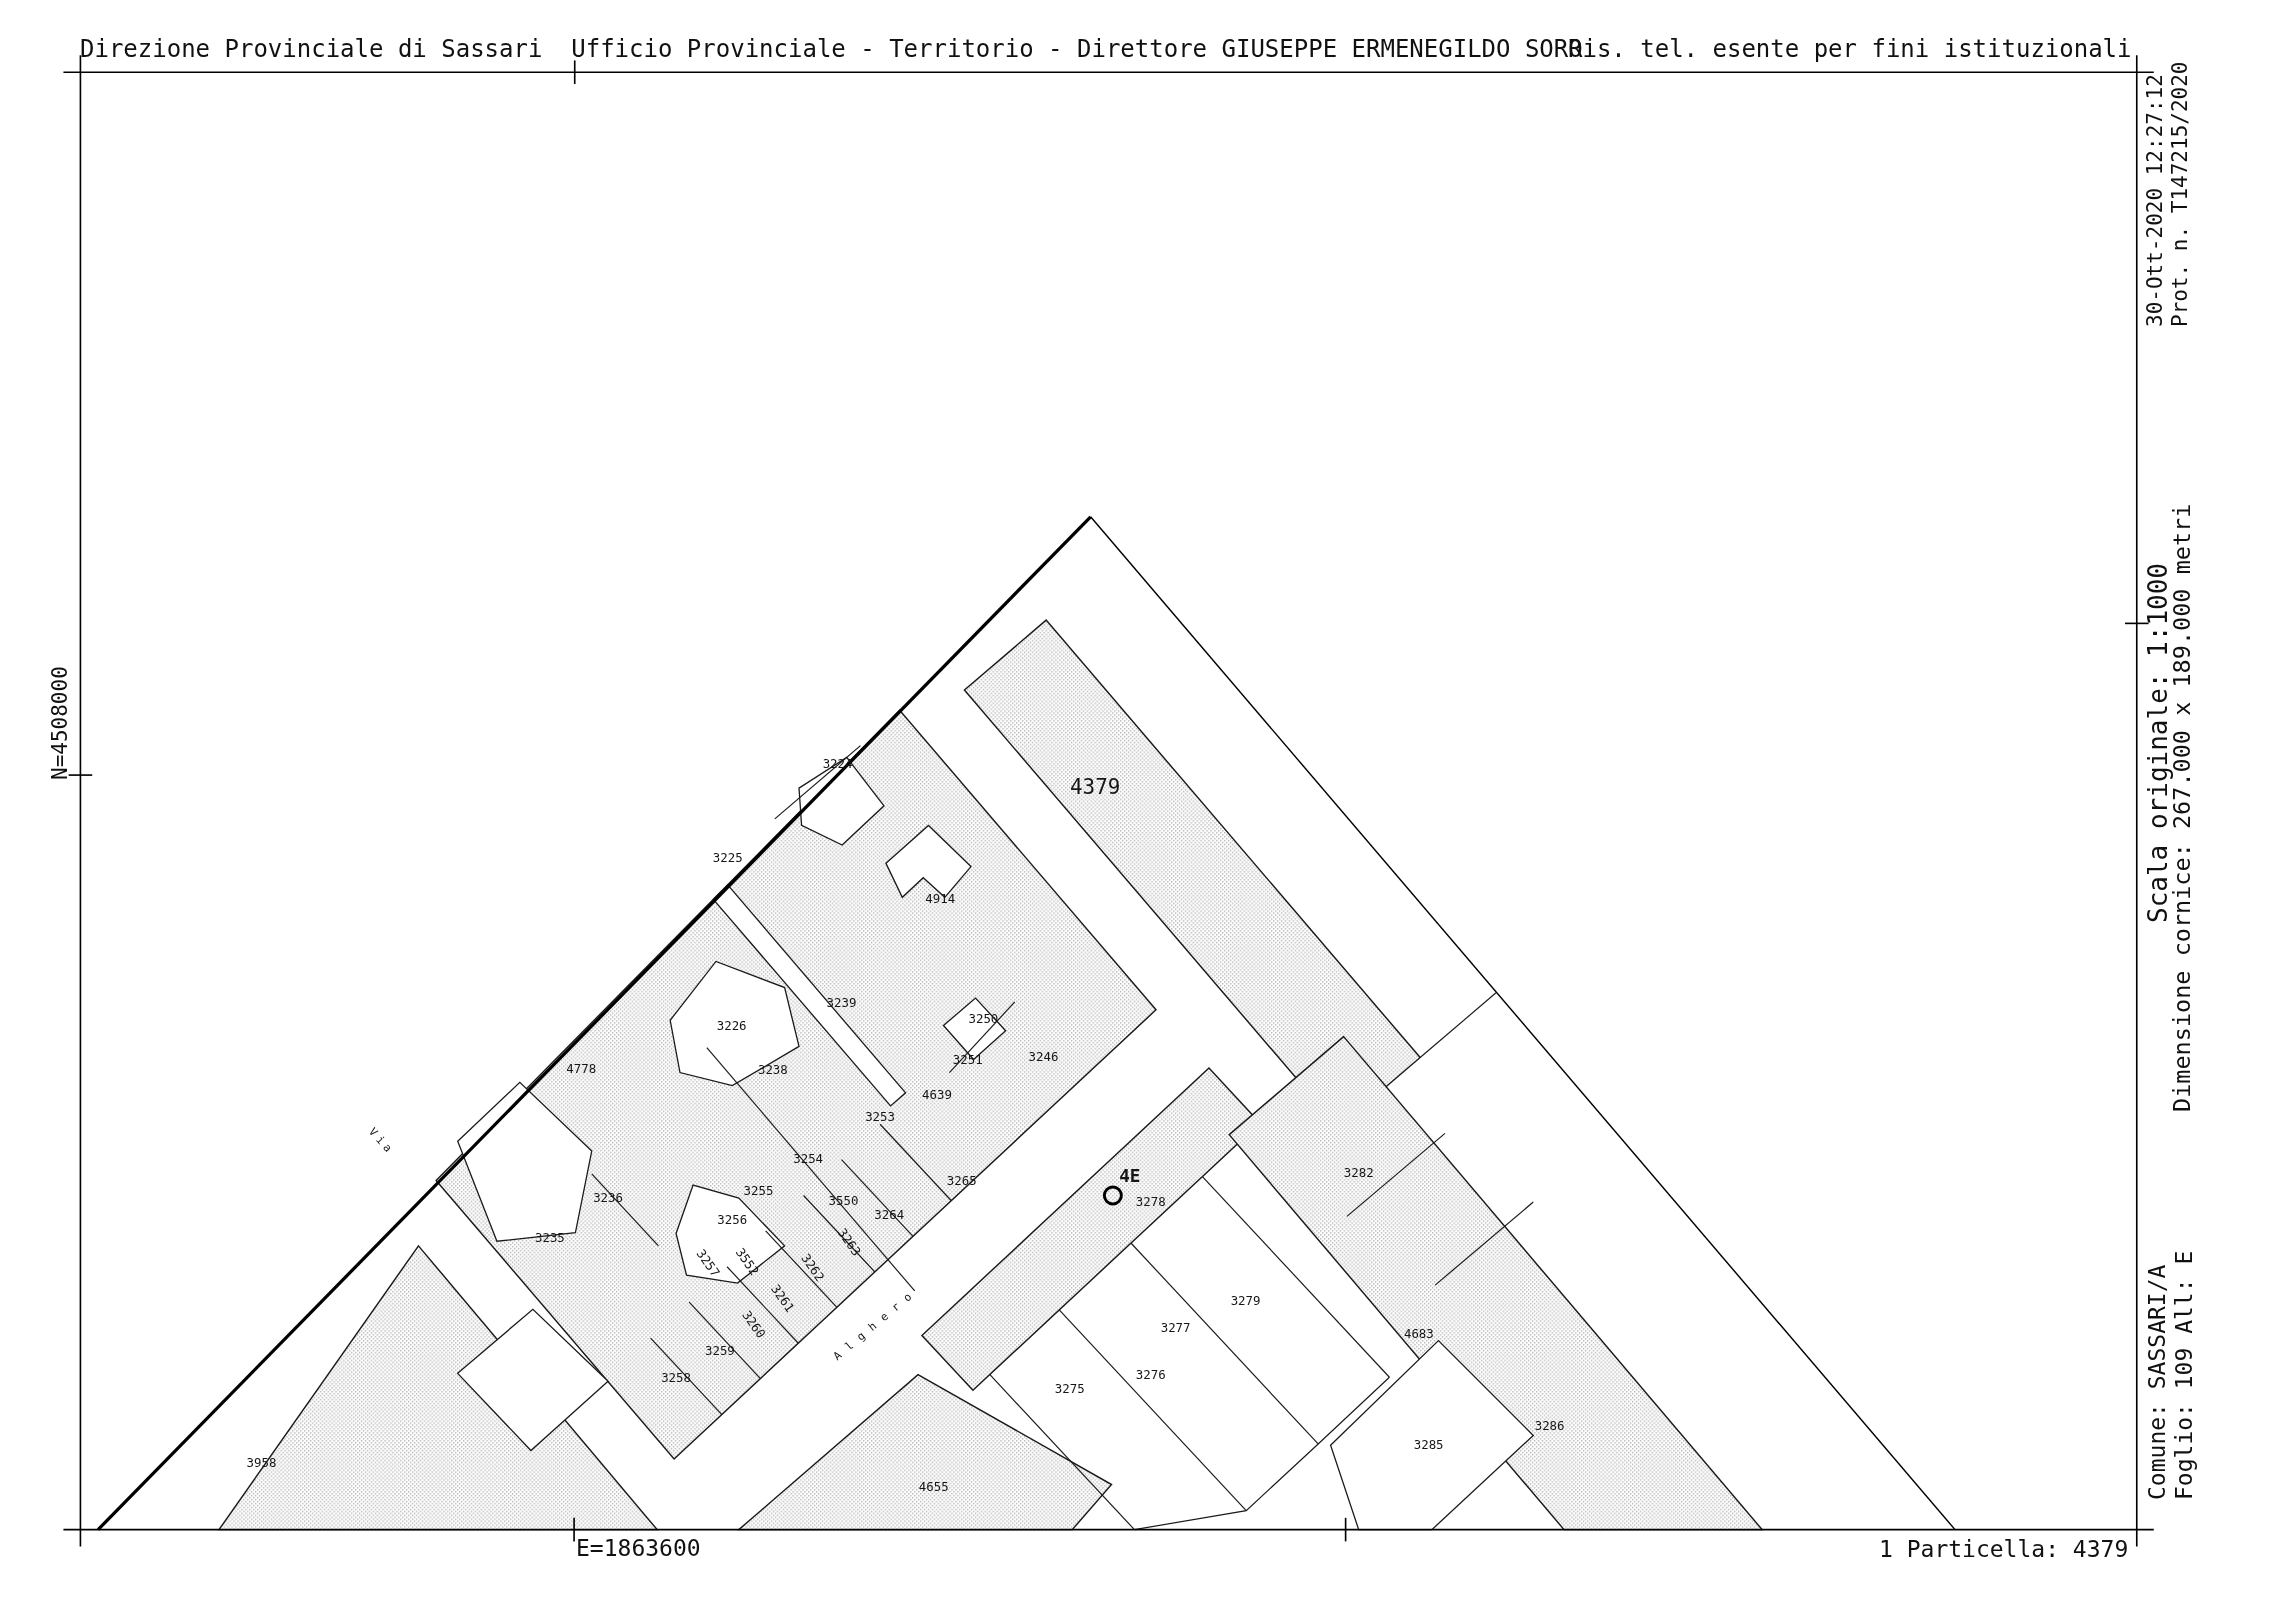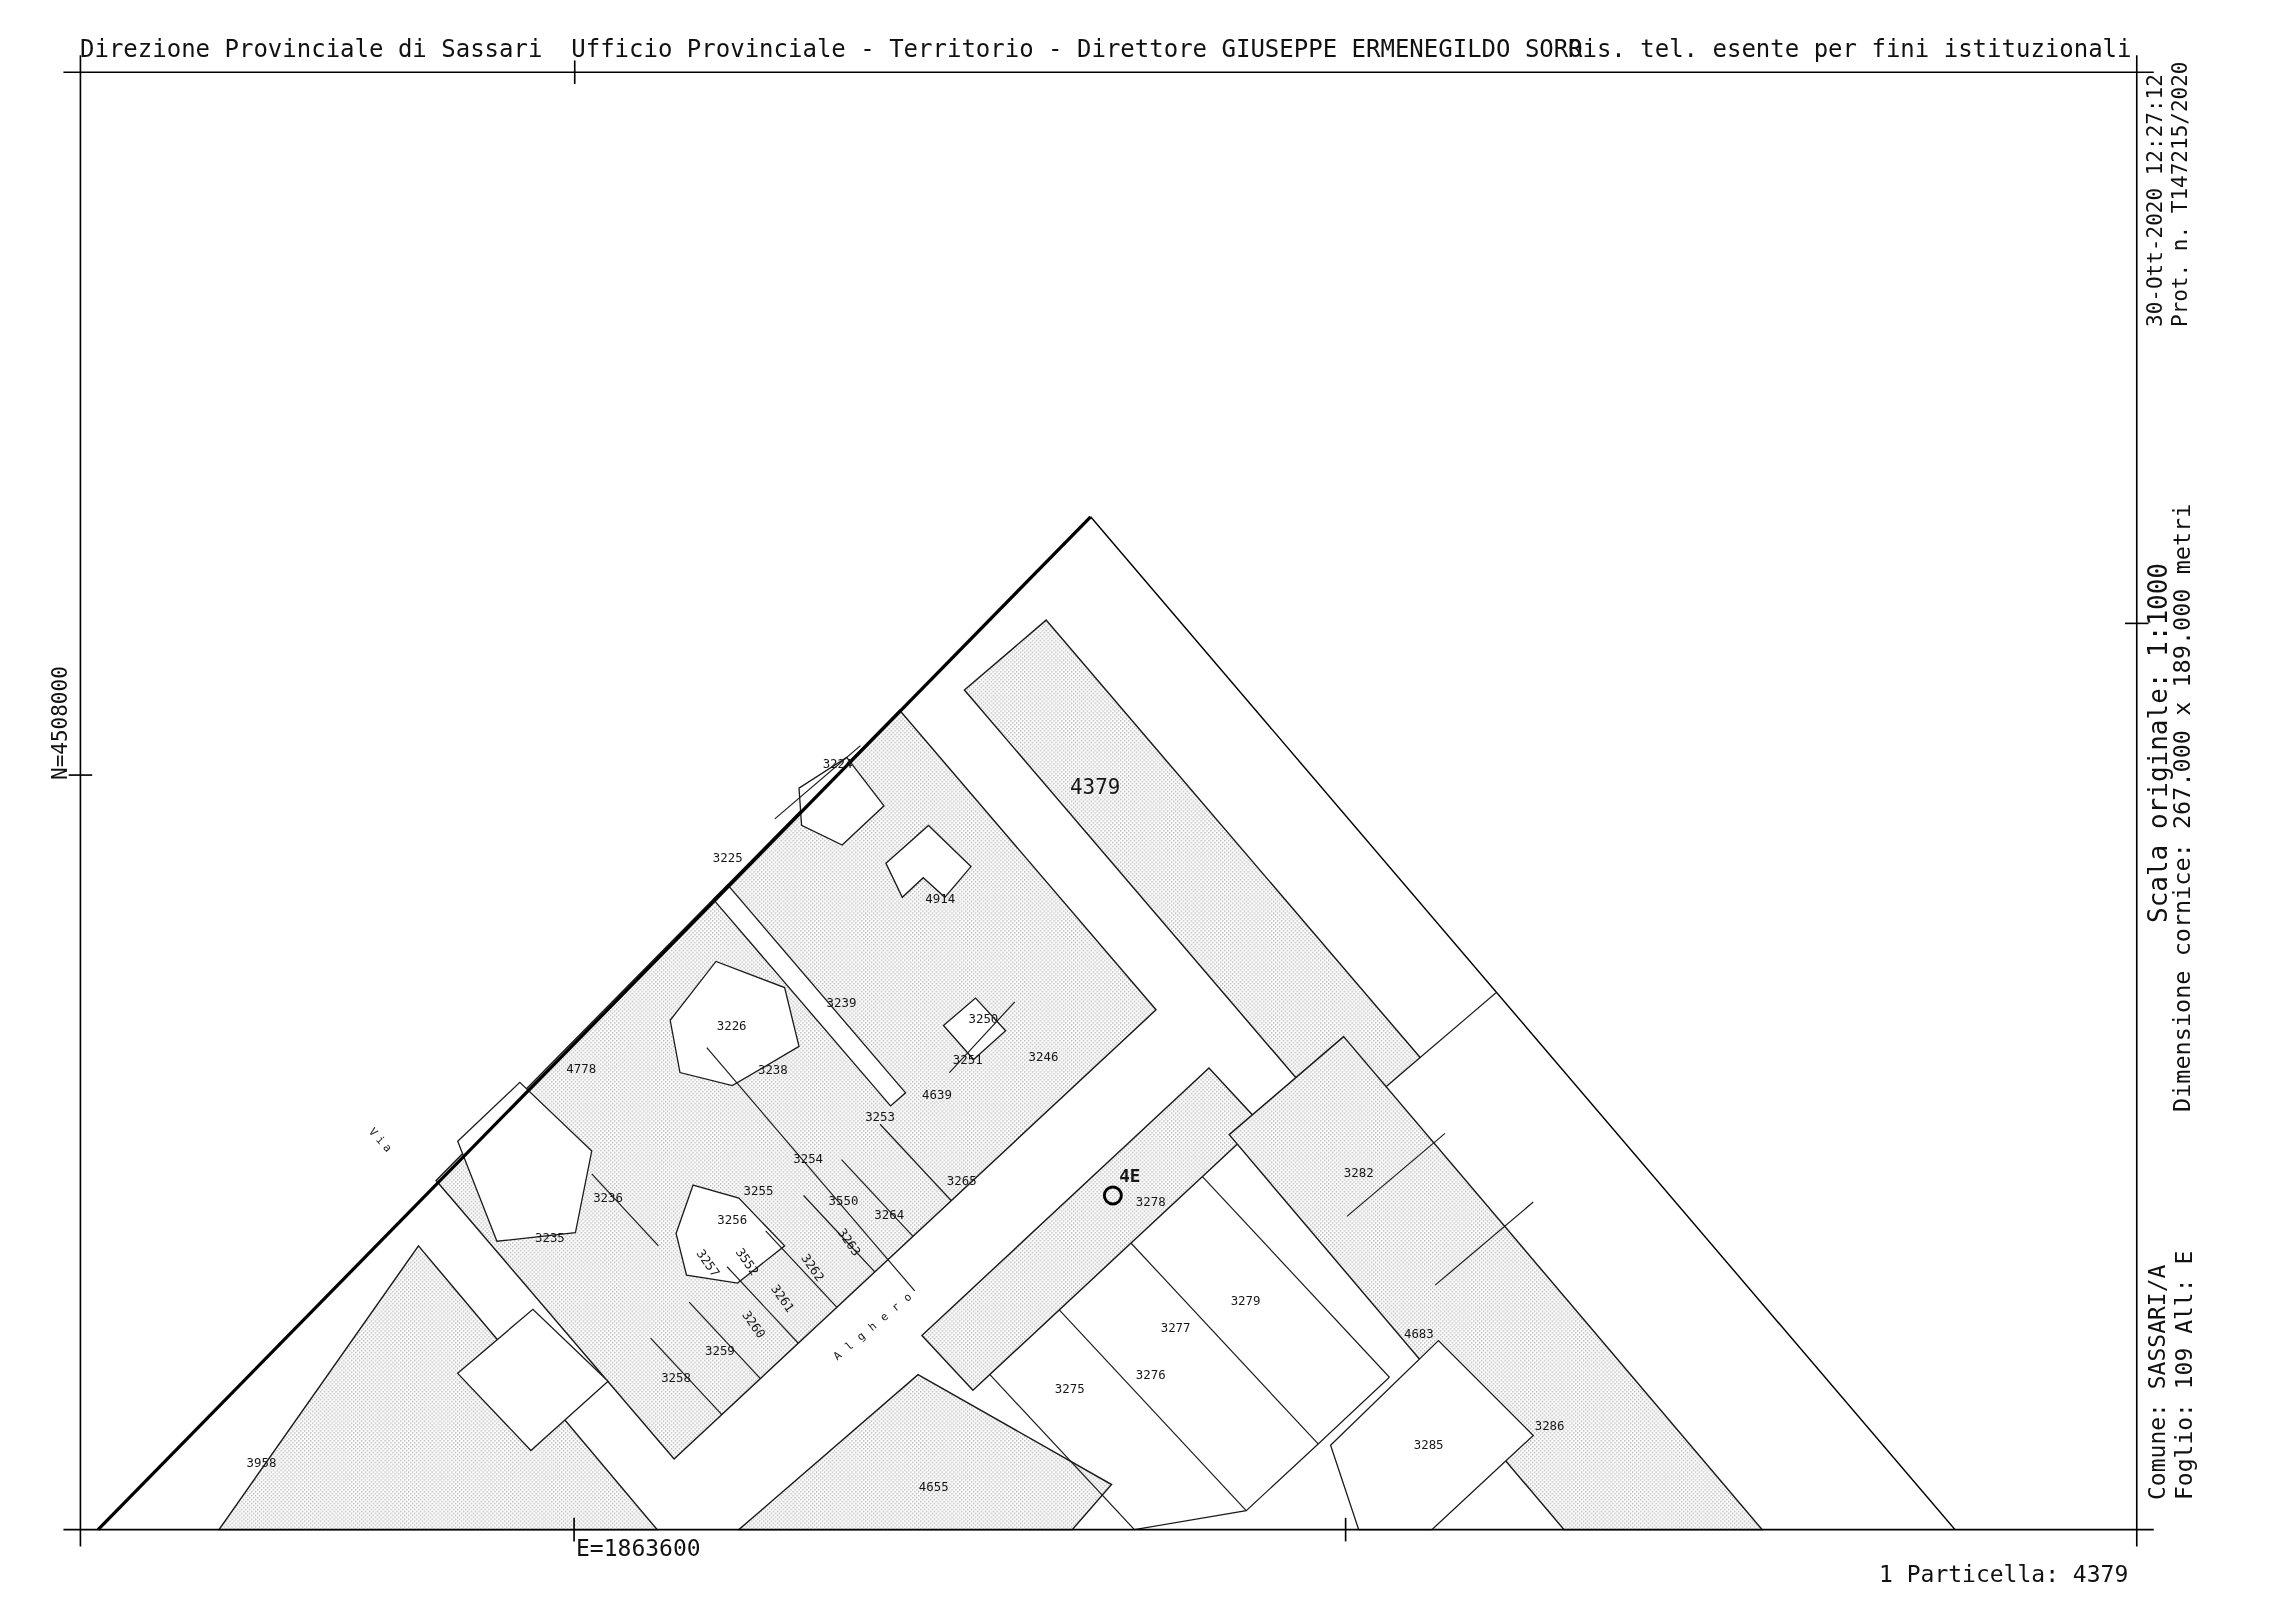--- a/index.html
+++ b/index.html
@@ -23,21 +23,21 @@
   <div class="vtext" style="left:2145px;top:327px;font-size:21px;">30-Ott-2020 12:27:12</div>
   <div class="vtext" style="left:2170px;top:327px;font-size:21px;">Prot. n. T147215/2020</div>
   <div class="vtext" style="left:2145px;top:923px;font-size:26px;">Scala originale: 1:1000</div>
   <div class="vtext" style="left:2171px;top:1112px;font-size:23.5px;">Dimensione cornice: 267.000 x 189.000 metri</div>
   <div class="vtext" style="left:2146px;top:1500px;font-size:23px;">Comune: SASSARI/A</div>
   <div class="vtext" style="left:2173px;top:1500px;font-size:23px;">Foglio: 109 All: E</div>
 
   <div class="vtext" style="left:50px;top:780px;font-size:21px;">N=4508000</div>
 
   <div class="htext" style="left:576px;top:1535px;font-size:23px;">E=1863600</div>
-  <div class="htext" style="left:1879px;top:1536px;font-size:23px;margin-top:25px;">1 Particella: 4379</div>
+  <div class="htext" style="left:1879px;top:1536px;font-size:23px;">1 Particella: 4379</div>
 
   <svg class="map-svg" width="2295" height="1609" viewBox="0 0 3510 2460">
     <defs>
       <pattern id="stip" width="6" height="6" patternUnits="userSpaceOnUse">
         <rect width="6" height="6" fill="#ffffff"></rect>
         <circle cx="1.2" cy="1.2" r="0.95" fill="#6e6e6e"></circle>
         <circle cx="4.2" cy="4.2" r="0.95" fill="#6e6e6e"></circle>
       </pattern>
     </defs>
 

